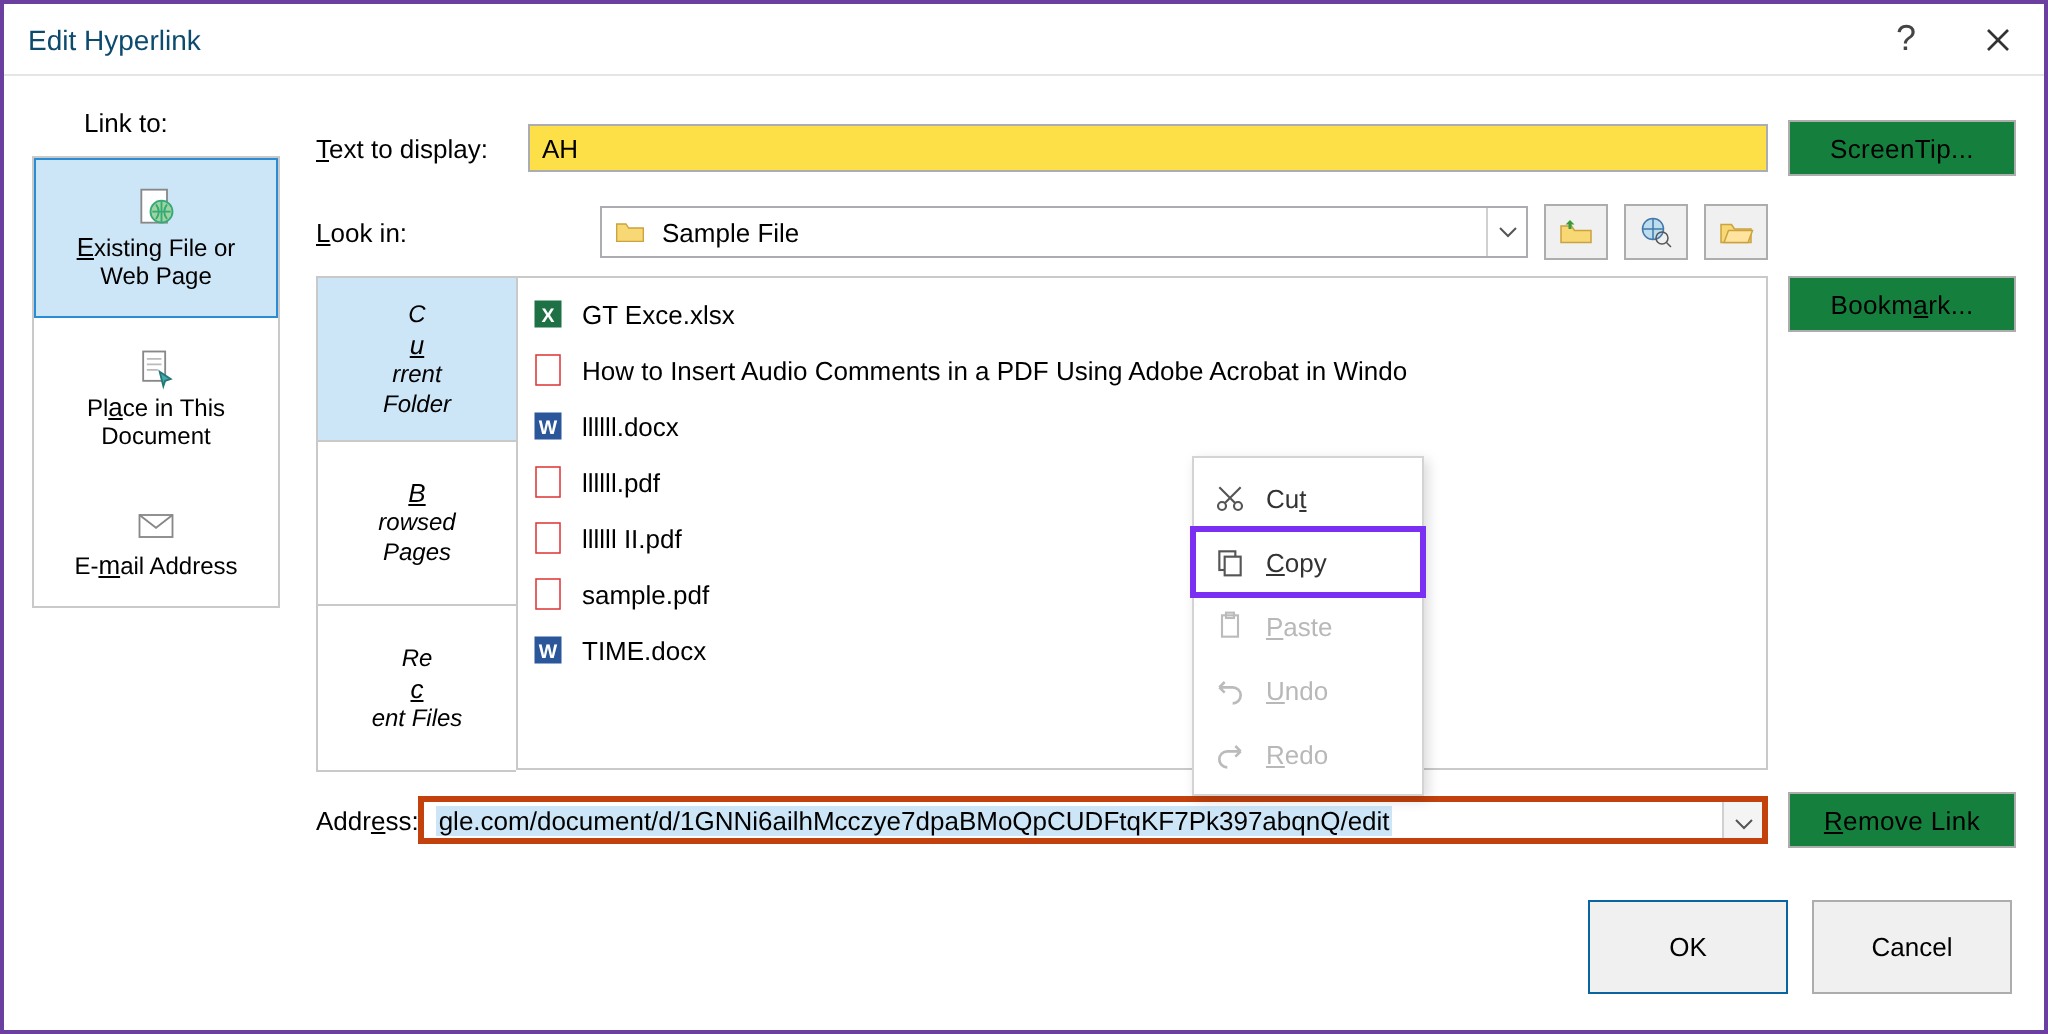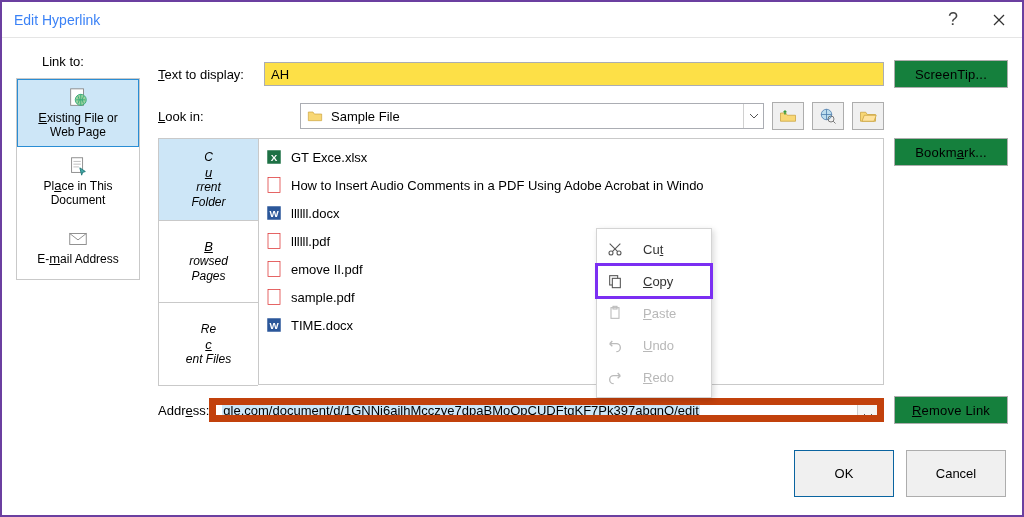--- a/index.html
+++ b/index.html
@@ -1,27 +1,27 @@
 <!DOCTYPE html>
 <html><head>
 <meta charset="utf-8">
 <style>
   *{box-sizing:border-box;font-family:"Segoe UI",Tahoma,sans-serif;font-size:13px;}
   body{margin:0;background:#fff;}
   .window{width:1024px;height:517px;border:2px solid #6b3fa0;position:relative;background:#fff;}
   .titlebar{height:36px;display:flex;align-items:center;padding:0 0 0 12px;border-bottom:1px solid #e5e5e5;}
-  .titlebar .title{font-size:14px;color:#3b82f6;}
+  .titlebar .title{font-size:14px;color:#0c4a6e;}
   .titlebar .spacer{flex:1;}
   .tbtn{width:46px;height:36px;display:flex;align-items:center;justify-content:center;color:#444;font-size:15px;}
   .help{font-size:18px;}
   .close svg{width:12px;height:12px;stroke:#333;stroke-width:1.3;}
   .leftcol{position:absolute;left:14px;top:56px;width:124px;}
   .linkto-lbl{position:absolute;left:40px;top:52px;font-size:13px;text-align:right;}
   .sidepane{border:1px solid #c9c9c9;width:124px;}
-  .sideitem{height:68px;display:flex;flex-direction:column;align-items:center;justify-content:center;text-align:center;padding:4px 2px;cursor:default;}
+  .sideitem{height:80px;display:flex;flex-direction:column;align-items:center;justify-content:center;text-align:center;padding:4px 2px;cursor:default;}
   .sideitem.sel{background:#cde6f7;border:1px solid #2a8dd4;}
   .sideitem .ic{width:24px;height:22px;margin-bottom:2px;}
   .sideitem .lbls{font-size:12px;line-height:14px;}
   .u{text-decoration:underline;}
   .maincol{position:absolute;left:156px;top:58px;right:14px;}
   .row{display:flex;align-items:center;margin-bottom:6px;}
   .row .lab{width:106px;font-size:13px;}
   .txt{flex:1;height:24px;border:1px solid #abadb3;background:#fde047;padding:0 6px;font-size:13px;}
   .bigbtn{width:114px;height:28px;border:1px solid #adadad;background:#15803d;font-size:13px;display:flex;align-items:center;justify-content:center;margin-left:10px;cursor:default;letter-spacing:.2px;}
   .lookrow{display:flex;align-items:center;}
@@ -32,29 +32,29 @@
   .browsewrap{display:flex;margin-top:8px;}
   .tabcol{width:100px;border:1px solid #c9c9c9;border-right:none;font-style:italic;}
   .tab{height:82px;display:flex;flex-direction:column;align-items:center;justify-content:center;text-align:center;font-size:12px;line-height:15px;border-bottom:1px solid #c9c9c9;}
   .tab.sel{background:#cde6f7;}
   .tab:last-child{border-bottom:none;}
   .filepane{flex:1;border:1px solid #c9c9c9;background:#fff;height:247px;padding:4px 6px;overflow:hidden;position:relative;}
   .fileitem{display:flex;align-items:center;height:28px;gap:8px;white-space:nowrap;}
   .fico{width:18px;height:18px;flex:none;}
   .rightbtns{width:114px;margin-left:10px;display:flex;flex-direction:column;gap:8px;}
   .addr-row{display:flex;align-items:center;margin-top:10px;}
-  .addrbox{flex:1;height:24px;border:7px solid #c2410c;display:flex;align-items:center;padding:0 0 0 6px;position:relative;overflow:hidden;}
+  .addrbox{flex:1;height:24px;border:3px solid #c2410c;display:flex;align-items:center;padding:0 0 0 6px;position:relative;overflow:hidden;}
   .addrbox .addrtxt{background:#cde6f7;padding:0 1px;white-space:nowrap;font-size:13px;}
   .addrbox .dd{width:20px;height:22px;border-left:1px solid #d0d0d0;display:flex;align-items:center;justify-content:center;position:absolute;right:0;top:0;background:#f4f4f4;}
   .footer{position:absolute;right:16px;bottom:18px;display:flex;gap:12px;}
   .footbtn{width:100px;height:47px;border:1px solid #adadad;background:#f0f0f0;display:flex;align-items:center;justify-content:center;font-size:13px;}
   .footbtn.primary{border:1.5px solid #0a64a0;}
   
   .ctxmenu{position:absolute;left:594px;top:226px;width:116px;background:#fff;border:1px solid #d4d4d4;box-shadow:2px 2px 6px rgba(0,0,0,.15);padding:4px 0;z-index:100;}
-  .ctxitem{height:32px;display:flex;align-items:center;padding:0 10px;gap:20px;color:#333;}
+  .ctxitem{height:32px;display:flex;align-items:center;padding:0 10px;gap:10px;color:#333;}
   .ctxitem.dis{color:#b8b8b8;}
   .ctxitem .ci{width:16px;height:16px;flex:none;}
   .ctxitem .cl{font-size:13px;}
   .ctxitem.hl{outline:3px solid #7b2ff2;outline-offset:-1px;}
   .chev{width:10px;height:10px;}
   .folder-svg{fill:#f8d775;}
 </style>
 </head>
 <body>
 
@@ -181,21 +181,21 @@
               <rect x="4" y="2" width="16" height="20" fill="#fff" stroke="#d33"></rect>
               <path d="M8 9q4-5 4 0t4 0q-4 5-4 0t-4 0z" fill="#d33"></path>
             </svg>
             <span>llllll.pdf</span>
           </div>
         <div class="fileitem">
             <svg class="fico" viewBox="0 0 24 24">
               <rect x="4" y="2" width="16" height="20" fill="#fff" stroke="#d33"></rect>
               <path d="M8 9q4-5 4 0t4 0q-4 5-4 0t-4 0z" fill="#d33"></path>
             </svg>
-            <span>emove II.pdf</span>
+            <span>llllll II.pdf</span>
           </div>
         <div class="fileitem">
             <svg class="fico" viewBox="0 0 24 24">
               <rect x="4" y="2" width="16" height="20" fill="#fff" stroke="#d33"></rect>
               <path d="M8 9q4-5 4 0t4 0q-4 5-4 0t-4 0z" fill="#d33"></path>
             </svg>
             <span>sample.pdf</span>
           </div>
         <div class="fileitem">
             <svg class="fico" viewBox="0 0 24 24">

